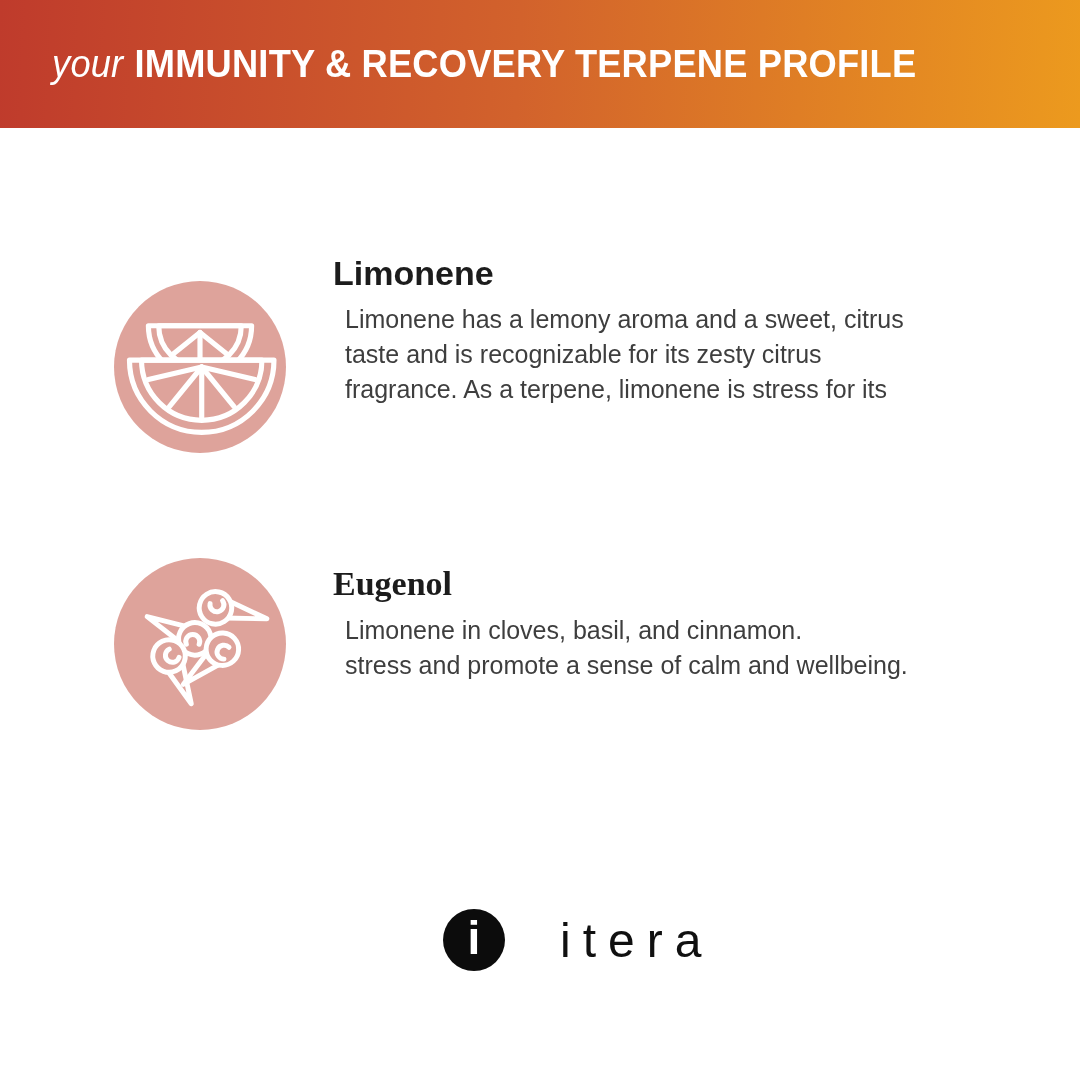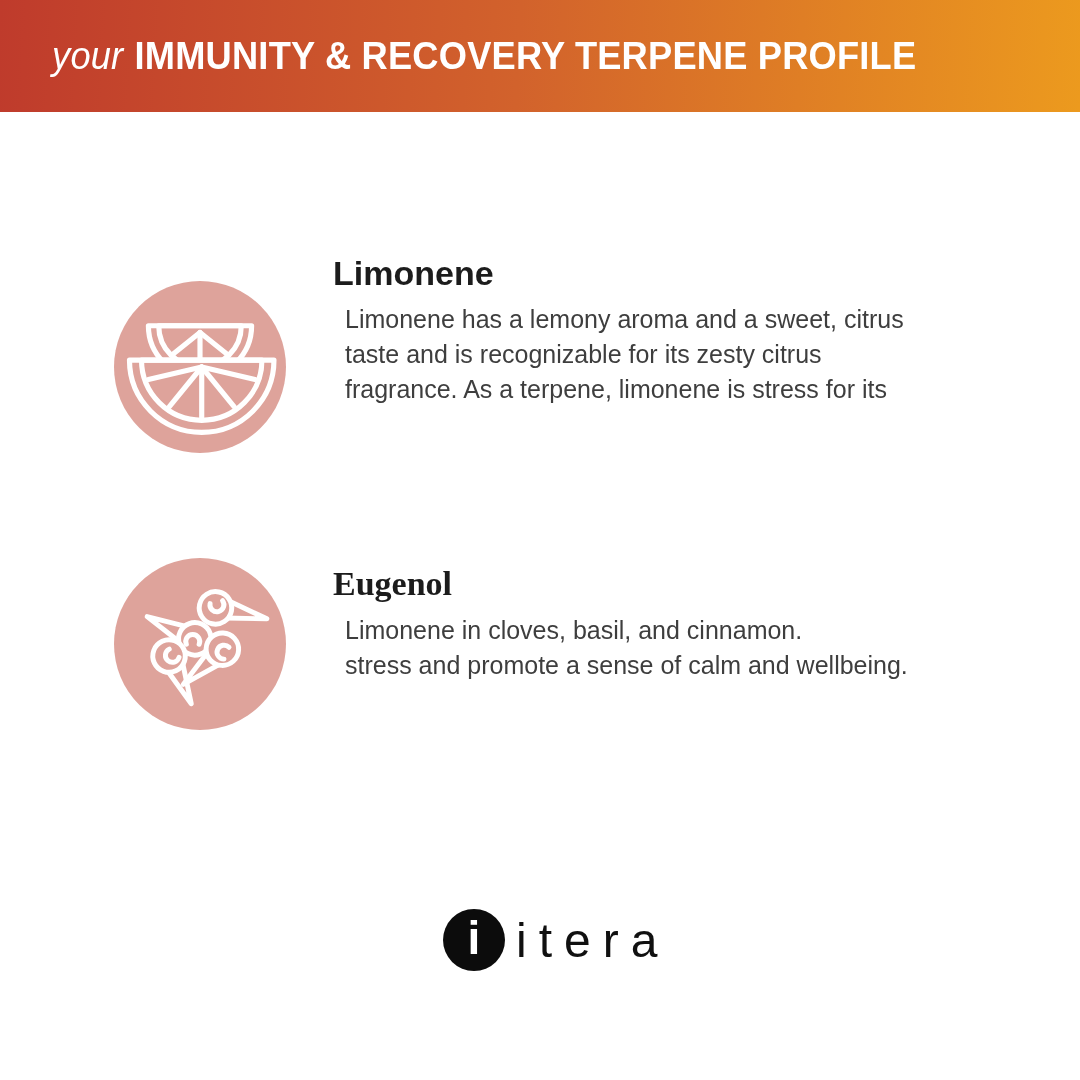--- a/index.html
+++ b/index.html
@@ -2,21 +2,21 @@
 <html><head>
 <meta charset="utf-8">
 <style>
   html,body{margin:0;padding:0;}
   body{
     width:1080px;height:1080px;position:relative;overflow:hidden;
     background:#ffffff;font-family:"Liberation Sans",sans-serif;
   }
   
   .banner{
-    position:absolute;left:0;top:0;width:1080px;height:112px;
+    position:absolute;left:0;top:0;width:1080px;height:128px;
     background:linear-gradient(93deg,#bf3b2c 0%,#d2622c 48%,#ec9a1e 100%);
     display:flex;align-items:center;
   }
   .banner-title{
     margin:0;padding-left:56px;color:#ffffff;white-space:nowrap;
     font-size:39px;line-height:112px;font-weight:700;
     transform:scaleX(0.93);transform-origin:left center;
     letter-spacing:0.2px;
   }
   .banner-title .prefix{font-style:italic;font-weight:400;margin-right:12px;}
@@ -49,21 +49,21 @@
   .logo-mark{
     width:62px;height:62px;border-radius:50%;background:#0c0c0c;
     display:flex;align-items:center;justify-content:center;flex:0 0 auto;
   }
   .logo-mark span{
     color:#ffffff;font-size:46px;line-height:46px;font-weight:700;
     transform:translateY(-2px);
   }
   .logo-text{
     font-size:48px;font-weight:400;color:#101010;
-    letter-spacing:12px;white-space:nowrap;
+    letter-spacing:12px;white-space:nowrap;margin-left:44px;
   }
 </style>
 </head>
 <body>
 
 <header class="banner">
   <h1 class="banner-title"><span class="prefix">your</span><span>IMMUNITY &amp; RECOVERY TERPENE PROFILE</span>
   </h1>
 </header>
 

